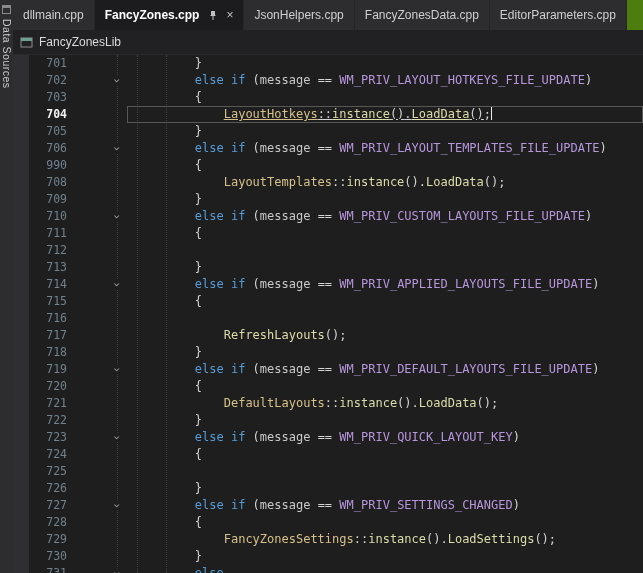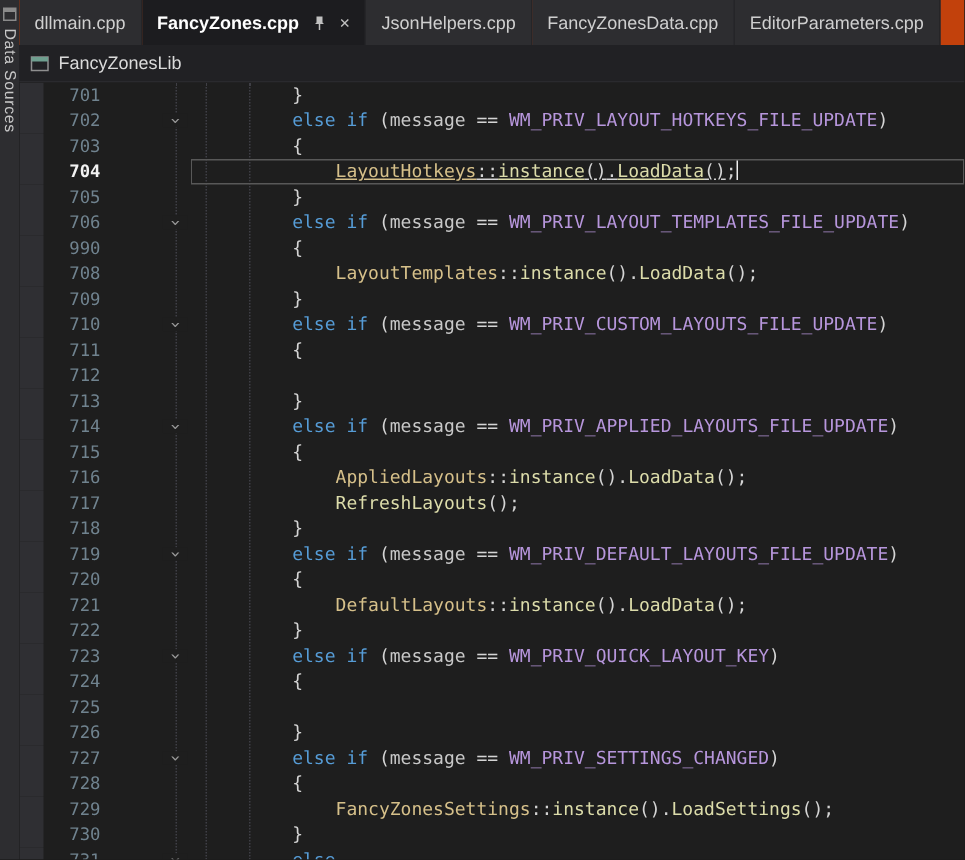--- a/index.html
+++ b/index.html
@@ -8,21 +8,21 @@
   .app { position:relative; width:643px; height:573px; display:flex; background:#1e1e1e; }
 
   
   .side-strip { width:13px; flex:none; background:#2d2d30; display:flex; flex-direction:column; align-items:center; padding-top:5px; gap:5px; }
   .side-icon { width:9px; height:9px; border:1px solid #8a8a8a; border-top:3px solid #8a8a8a; flex:none; }
   .side-tab-label { writing-mode:vertical-rl; font-size:10.5px; color:#c8c8c8; letter-spacing:.5px; white-space:nowrap; }
 
   .main { flex:1; min-width:0; display:flex; flex-direction:column; }
 
   
-  .tabstrip { height:30px; flex:none; background:#c2410c; display:flex; overflow:hidden; }
+  .tabstrip { height:30px; flex:none; background:#4d7c0f; display:flex; overflow:hidden; }
   .tab { flex:none; display:flex; align-items:center; padding:0 10px; font-size:12px; color:#cfcfcf; background:#2d2d30; border-right:1px solid #252528; white-space:nowrap; cursor:default; }
   .tab.active { background:#1c1c1f; color:#ffffff; }
   .tab.active .tab-label { font-weight:bold; }
   .tab .pin { margin-left:9px; display:inline-flex; }
   .tab .close { margin-left:8px; color:#c0c0c0; font-size:12px; line-height:1; }
 
   
   .navbar { height:25px; flex:none; background:#212124; border-bottom:1px solid #2a2a2e; display:flex; align-items:center; gap:6px; padding-left:7px; font-size:12px; color:#dadada; }
 
   
@@ -206,21 +206,20 @@
             <div class="num">715</div>
             <div class="selm"></div>
             <div class="fold"></div>
             <div class="code"><span class="tok p">        {</span></div>
           </div>
           <div class="line">
             <div class="glyph"></div>
             <div class="num">716</div>
             <div class="selm"></div>
             <div class="fold"></div>
-            <div class="code"><span class="tok p">            </span><span class="tok t">AppliedLayouts</span><span class="tok p">::</span><span class="tok f">instance</span><span class="tok p">().</span><span class="tok f">LoadData</span><span class="tok p">();</span></div>
           </div>
           <div class="line">
             <div class="glyph"></div>
             <div class="num">717</div>
             <div class="selm"></div>
             <div class="fold"></div>
             <div class="code"><span class="tok p">            </span><span class="tok f">RefreshLayouts</span><span class="tok p">();</span></div>
           </div>
           <div class="line">
             <div class="glyph"></div>

